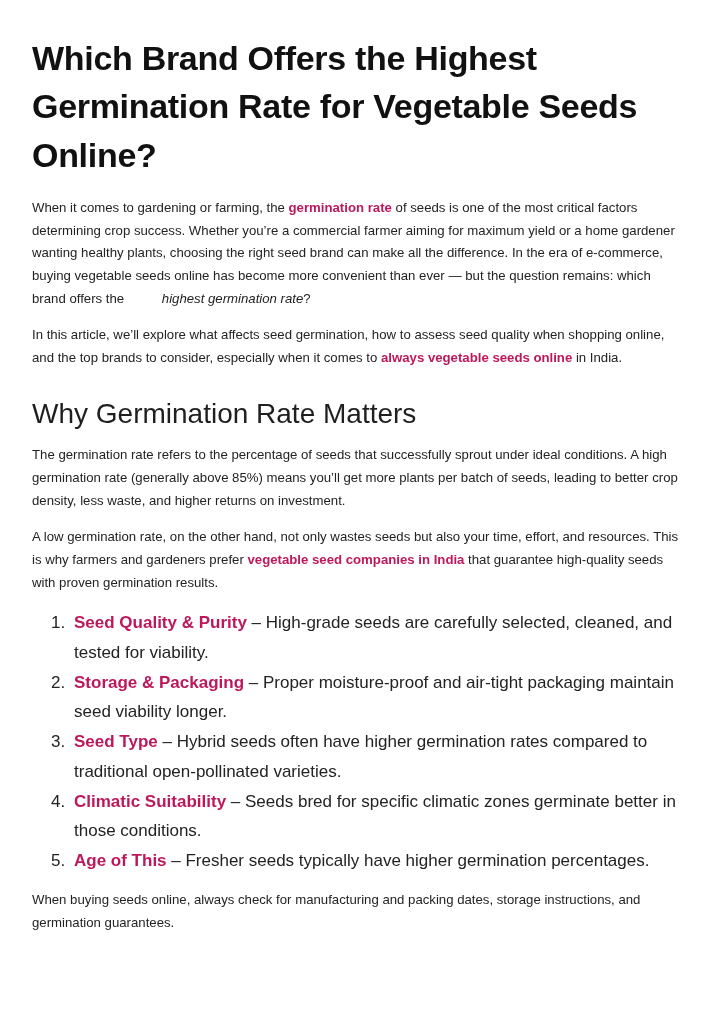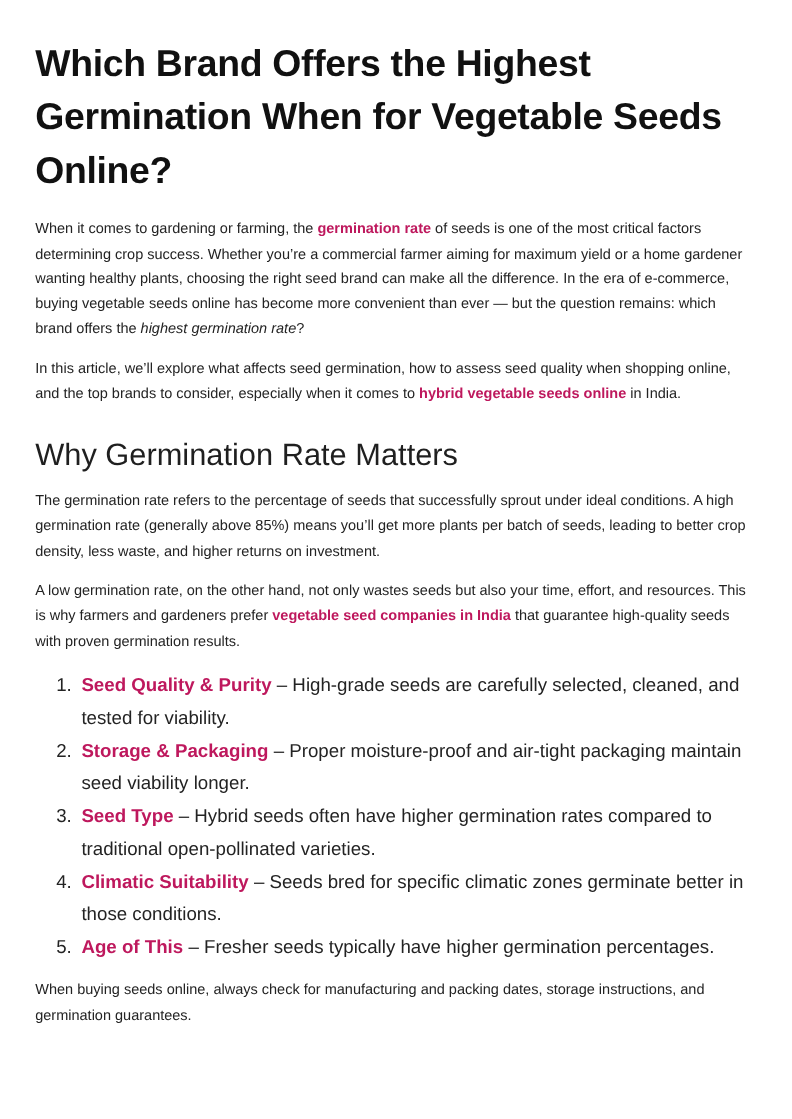--- a/index.html
+++ b/index.html
@@ -41,44 +41,45 @@
     line-height: 1.72;
     margin: 0 0 14px 0;
     color: #232323;
   }
   p.para b, li b {
     font-weight: 700;
     color: #be185d;
   }
   p.para i {
     font-style: italic;
+    margin-left: 34px;
   }
   ol.factors {
     margin: 0 0 14px 0;
     padding-left: 38px;
     font-size: 17px;
     line-height: 1.72;
     color: #232323;
   }
   ol.factors li {
     margin: 0 0 1px 0;
     padding-left: 4px;
   }
   .tight { margin-bottom: 12px; }
 </style>
 </head>
 <body>
 
 <div class="page">
 
-  <h1 class="title">Which Brand Offers the Highest Germination When for Vegetable Seeds Online?</h1>
+  <h1 class="title">Which Brand Offers the Highest Germination Rate for Vegetable Seeds Online?</h1>
 
   <div>
     <p class="para"><span>When it comes to gardening or farming, the </span><b>germination rate</b><span> of seeds is one of the most critical factors determining crop success. Whether you’re a commercial farmer aiming for maximum yield or a home gardener wanting healthy plants, choosing the right seed brand can make all the difference. In the era of e-commerce, buying vegetable seeds online has become more convenient than ever — but the question remains: which brand offers the </span><i>highest germination rate</i><span>?</span></p>
-    <p class="para"><span>In this article, we’ll explore what affects seed germination, how to assess seed quality when shopping online, and the top brands to consider, especially when it comes to </span><b>hybrid vegetable seeds online</b><span> in India.</span></p>
+    <p class="para"><span>In this article, we’ll explore what affects seed germination, how to assess seed quality when shopping online, and the top brands to consider, especially when it comes to </span><b>always vegetable seeds online</b><span> in India.</span></p>
   </div>
 
   <div>
     <h2 class="section">Why Germination Rate Matters</h2>
     <p class="para"><span>The germination rate refers to the percentage of seeds that successfully sprout under ideal conditions. A high germination rate (generally above 85%) means you’ll get more plants per batch of seeds, leading to better crop density, less waste, and higher returns on investment.</span></p>
     <p class="para"><span>A low germination rate, on the other hand, not only wastes seeds but also your time, effort, and resources. This is why farmers and gardeners prefer </span><b>vegetable seed companies in India</b><span> that guarantee high-quality seeds with proven germination results.</span></p>
   </div>
 
   <div>
     <ol class="factors">

